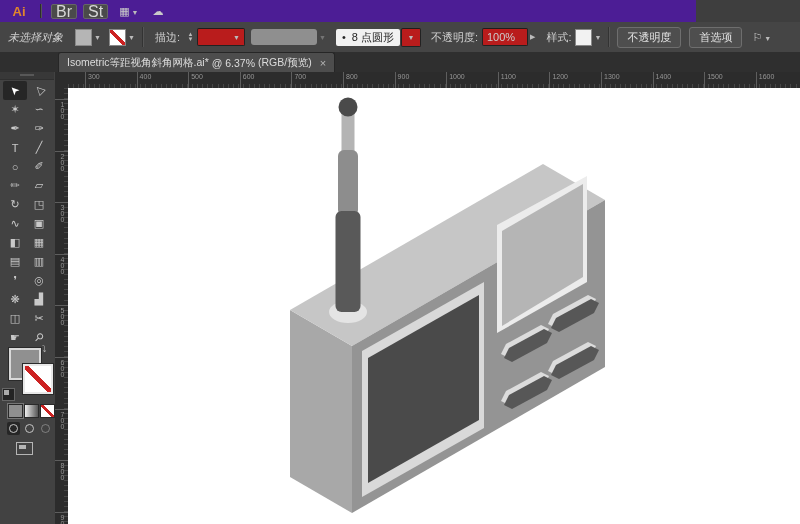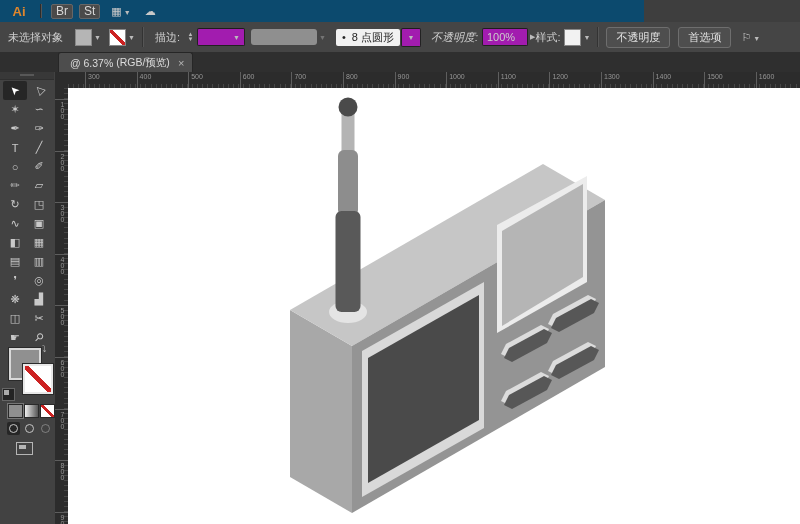--- a/index.html
+++ b/index.html
@@ -1,39 +1,39 @@
 <!DOCTYPE html>
 <html><head>
 <meta charset="utf-8">
 <style>
   html,body{margin:0;padding:0;}
   body{width:800px;height:524px;overflow:hidden;position:relative;background:#3e3e3e;
        font-family:"Liberation Sans","DejaVu Sans",sans-serif;-webkit-font-smoothing:antialiased;}
   .abs{position:absolute;}
 
   
-  #menubar{left:0;top:0;width:644px;height:22px;background:#0c4a6e;display:flex;align-items:center;border-bottom:2px solid #fca5a5;}
+  #menubar{left:0;top:0;width:696px;height:22px;background:#4c1d95;display:flex;align-items:center;border-bottom:2px solid #fca5a5;}
   #ai-logo{width:30px;height:22px;display:flex;align-items:center;justify-content:center;
            color:#e0862c;font-weight:bold;font-size:13px;margin-left:4px;}
   .menu-item{color:#d6d6d6;font-size:11px;padding:0 9px;line-height:22px;cursor:default;}
   .hdr-sep{width:1px;height:14px;background:#2c2c2c;border-right:1px solid #555;margin:0 6px;}
-  .hdr-btn{color:#d8d8d8;font-size:12px;border:1px solid #666;border-radius:2px;background:#4a4a4a;
+  .hdr-btn{color:#d8d8d8;font-size:16px;border:1px solid #666;border-radius:2px;background:#4a4a4a;
            padding:1px 4px;margin:0 3px;line-height:11px;}
   .hdr-ic{color:#c9c9c9;font-size:11px;margin:0 2px;}
   .chev{color:#bbb;font-size:7px;margin-left:2px;}
 
   
   #controlbar{left:0;top:22px;width:800px;height:30px;background:#454545;border-bottom:1px solid #282828;
               display:flex;align-items:center;font-size:11px;color:#cfcfcf;}
   .cb-label{margin:0 4px;white-space:nowrap;}
   .swatch{width:15px;height:15px;border:1px solid #888;background:#b5b5b5;margin-left:8px;}
   .swatch.none{background:linear-gradient(to top right,#fff 43%,#cc2222 43%,#cc2222 57%,#fff 57%);}
   .swatch.white{background:#f2f2f2;}
   .stepper{width:9px;height:16px;margin:0 2px;display:flex;flex-direction:column;align-items:center;justify-content:center;color:#bbb;font-size:6px;line-height:5px;}
-  .dark-box{background:#a21caf;border:1px solid #222;border-top-color:#1d1d1d;color:#ccc;height:16px;
+  .dark-box{background:#b91c1c;border:1px solid #222;border-top-color:#1d1d1d;color:#ccc;height:16px;
             display:flex;align-items:center;padding:0 4px;border-radius:2px;}
   .brush-preview{width:66px;height:16px;background:#8f8f8f;border-radius:3px;margin-left:6px;}
   .white-drop{background:#f1f1f1;color:#222;height:17px;border-radius:2px;display:flex;align-items:center;
               padding:0 6px;margin-left:10px;font-size:11px;}
   .cb-btn{border:1px solid #6e6e6e;border-radius:3px;background:#4e4e4e;color:#e0e0e0;font-size:11px;
           padding:2px 9px;margin-left:8px;white-space:nowrap;}
   .cb-sep{width:1px;height:20px;background:#333;border-right:1px solid #555;margin:0 7px;}
 
   
   #tabbar{left:0;top:52px;width:800px;height:20px;background:#2f2f2f;border-bottom:1px solid #242424;display:flex;}
@@ -92,21 +92,21 @@
 <div id="menubar" class="abs">
   <div id="ai-logo">Ai</div>
   <div class="hdr-sep"></div>
   <div class="hdr-btn">Br</div>
   <div class="hdr-btn">St</div>
   <div class="hdr-ic" style="margin-left:8px;">▦<span class="chev">▼</span></div>
   <div class="hdr-ic" style="margin-left:12px;">☁</div>
 </div>
 
 <div id="controlbar" class="abs">
-  <span class="cb-label" style="margin-left:8px;">未选择对象</span>
+  <span class="cb-label" style="margin-left:8px;font-style:italic;">未选择对象</span>
   <span class="swatch"></span>
     <span class="chev">▼</span>
   <span class="swatch none"></span>
     <span class="chev">▼</span>
   <span class="cb-sep"></span>
   <span class="cb-label">描边:</span>
   <span class="stepper">
       <span>▲</span>
       <span>▼</span>
     </span>
@@ -116,35 +116,35 @@
     </span>
   <span class="brush-preview"></span>
     <span class="chev" style="opacity:.4;">▼</span>
   <span class="white-drop">
     <span style="margin-right:6px;">•</span>
     <span>8 点圆形</span>
   </span>
   <span class="dark-box" style="width:10px;height:17px;justify-content:center;margin-left:1px;">
       <span class="chev" style="margin:0;">▼</span>
     </span>
-  <span class="cb-label" style="margin-left:10px;font-style:italic;">不透明度:</span>
+  <span class="cb-label" style="margin-left:10px;">不透明度:</span>
   <span class="dark-box" style="width:36px;">100%</span>
   <span class="chev">▶</span>
-  <span class="cb-label" style="margin-left:0;">样式:</span>
+  <span class="cb-label" style="margin-left:11px;">样式:</span>
   <span class="swatch white" style="margin-left:0;"></span>
     <span class="chev">▼</span>
   <span class="cb-sep"></span>
   <span class="cb-btn" style="margin-left:0;">不透明度</span>
   <span class="cb-btn">首选项</span>
   <span class="hdr-ic" style="margin-left:10px;">⚐<span class="chev">▼</span></span>
 </div>
 
 <div id="tabbar" class="abs">
   <div id="doc-tab">
-    &nbsp;
+    <span>Isometric等距视角斜角网格.ai*</span>&nbsp;
     <span>@ 6.37%</span>&nbsp;
     <span>(RGB/预览)</span>
     <span id="tab-close">×</span>
   </div>
 </div>
 
 <div id="toolpanel" class="abs">
   <div id="panel-grip"></div>
   <div id="tools">
       <div class="tool active">

